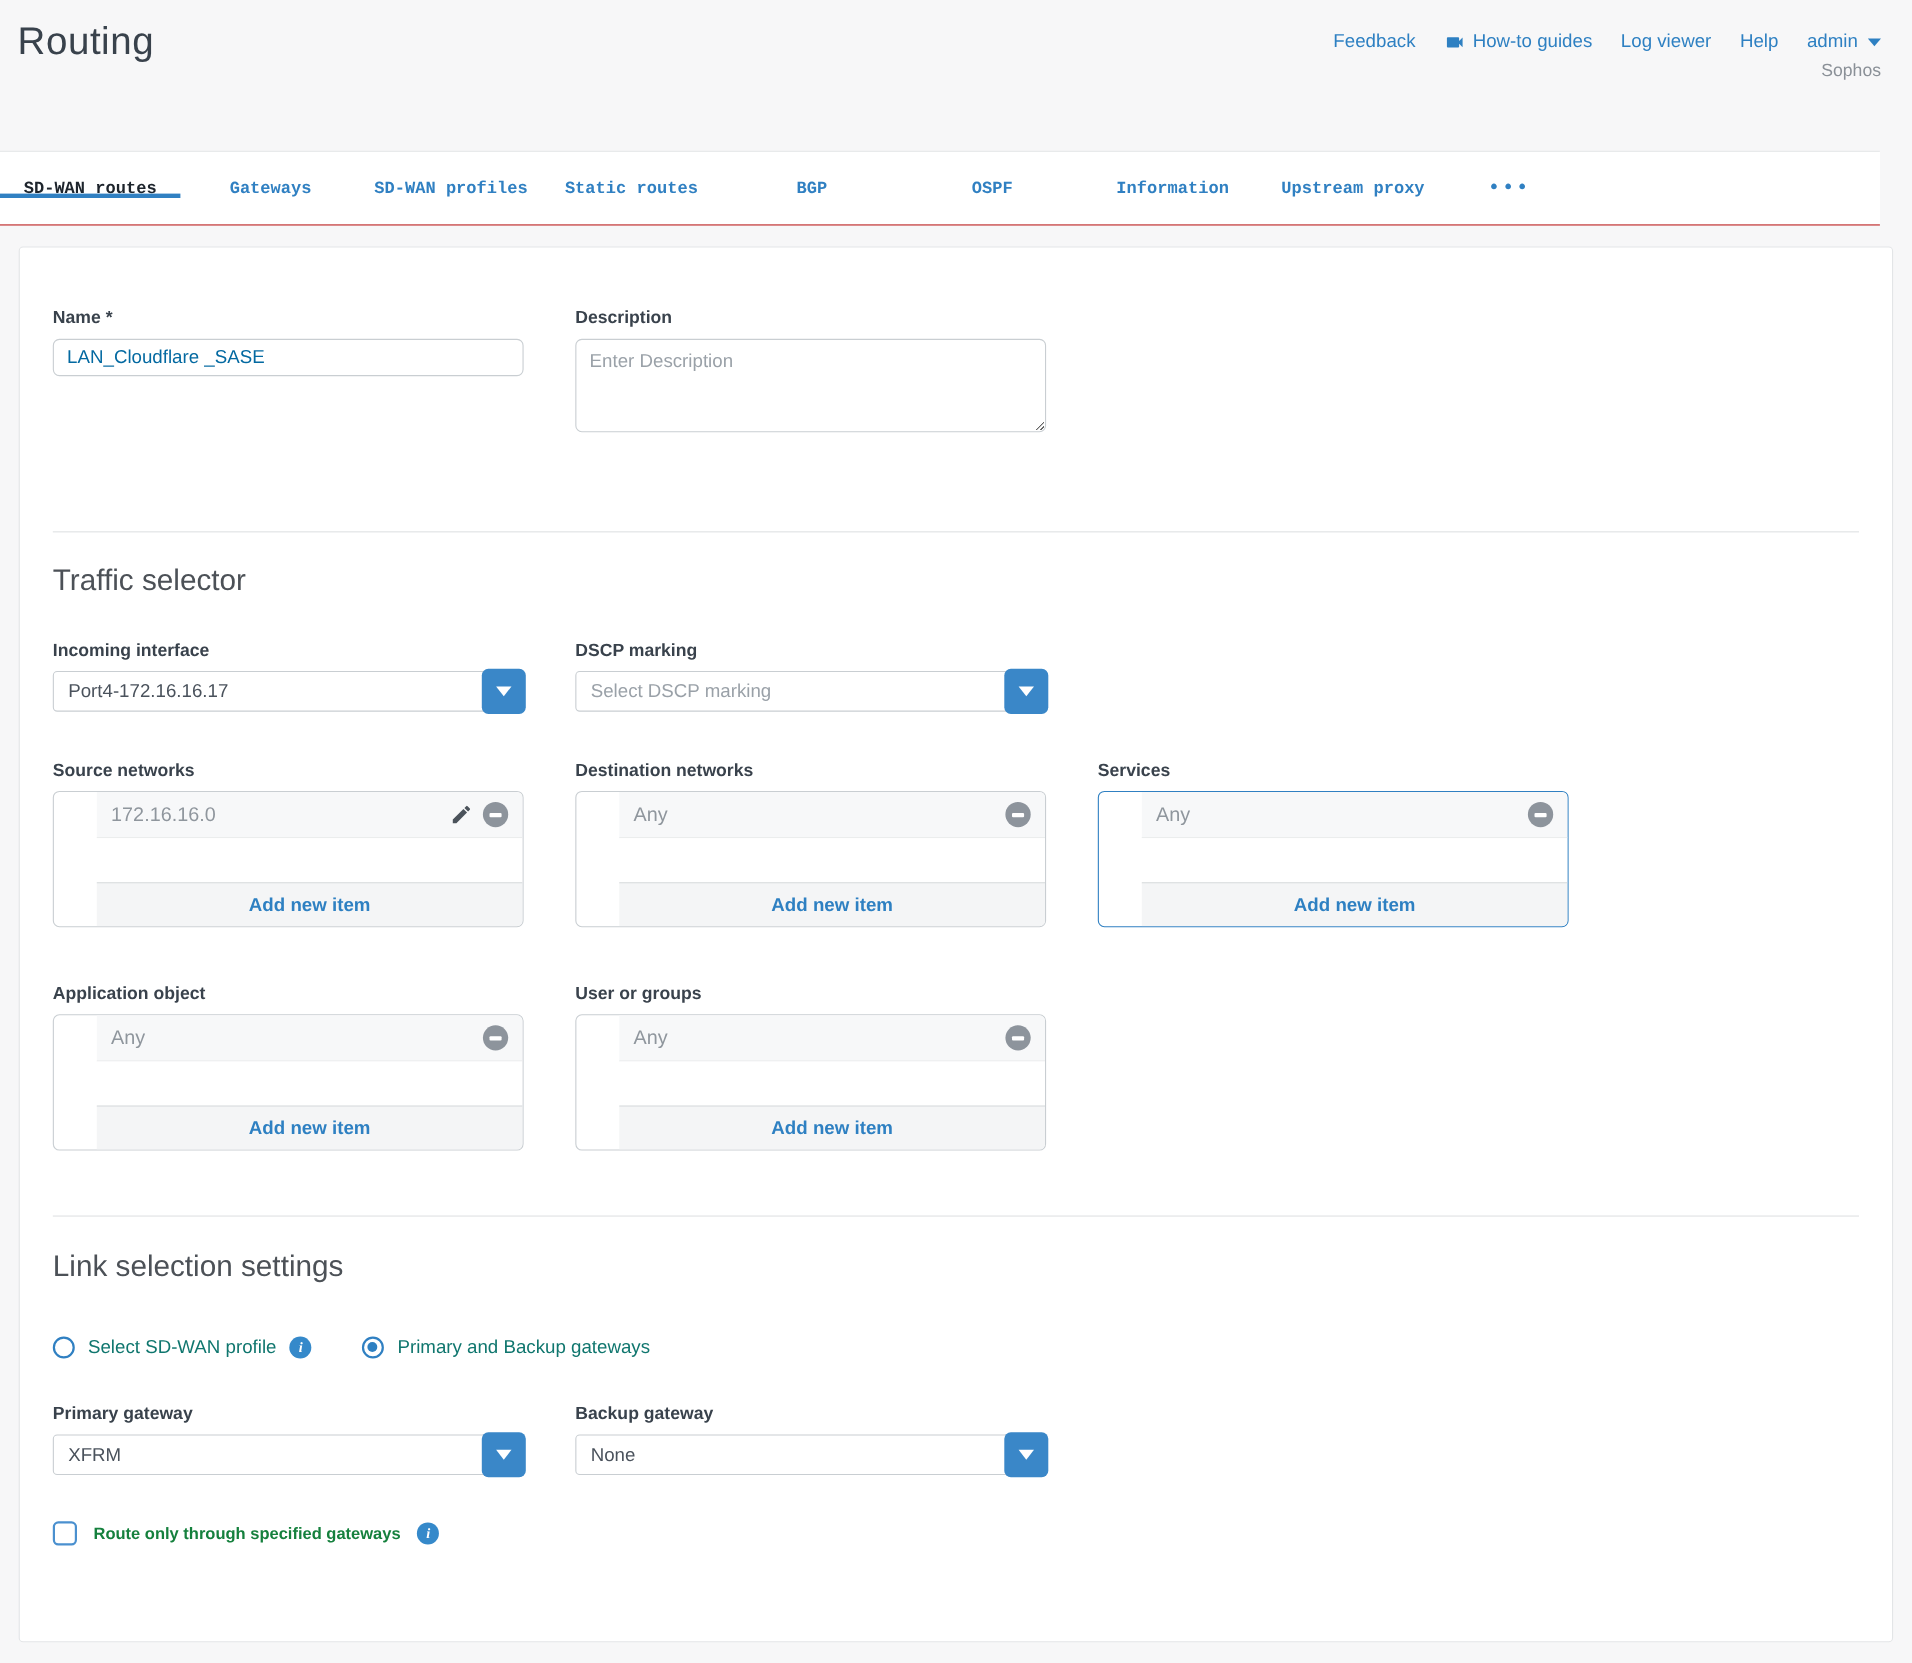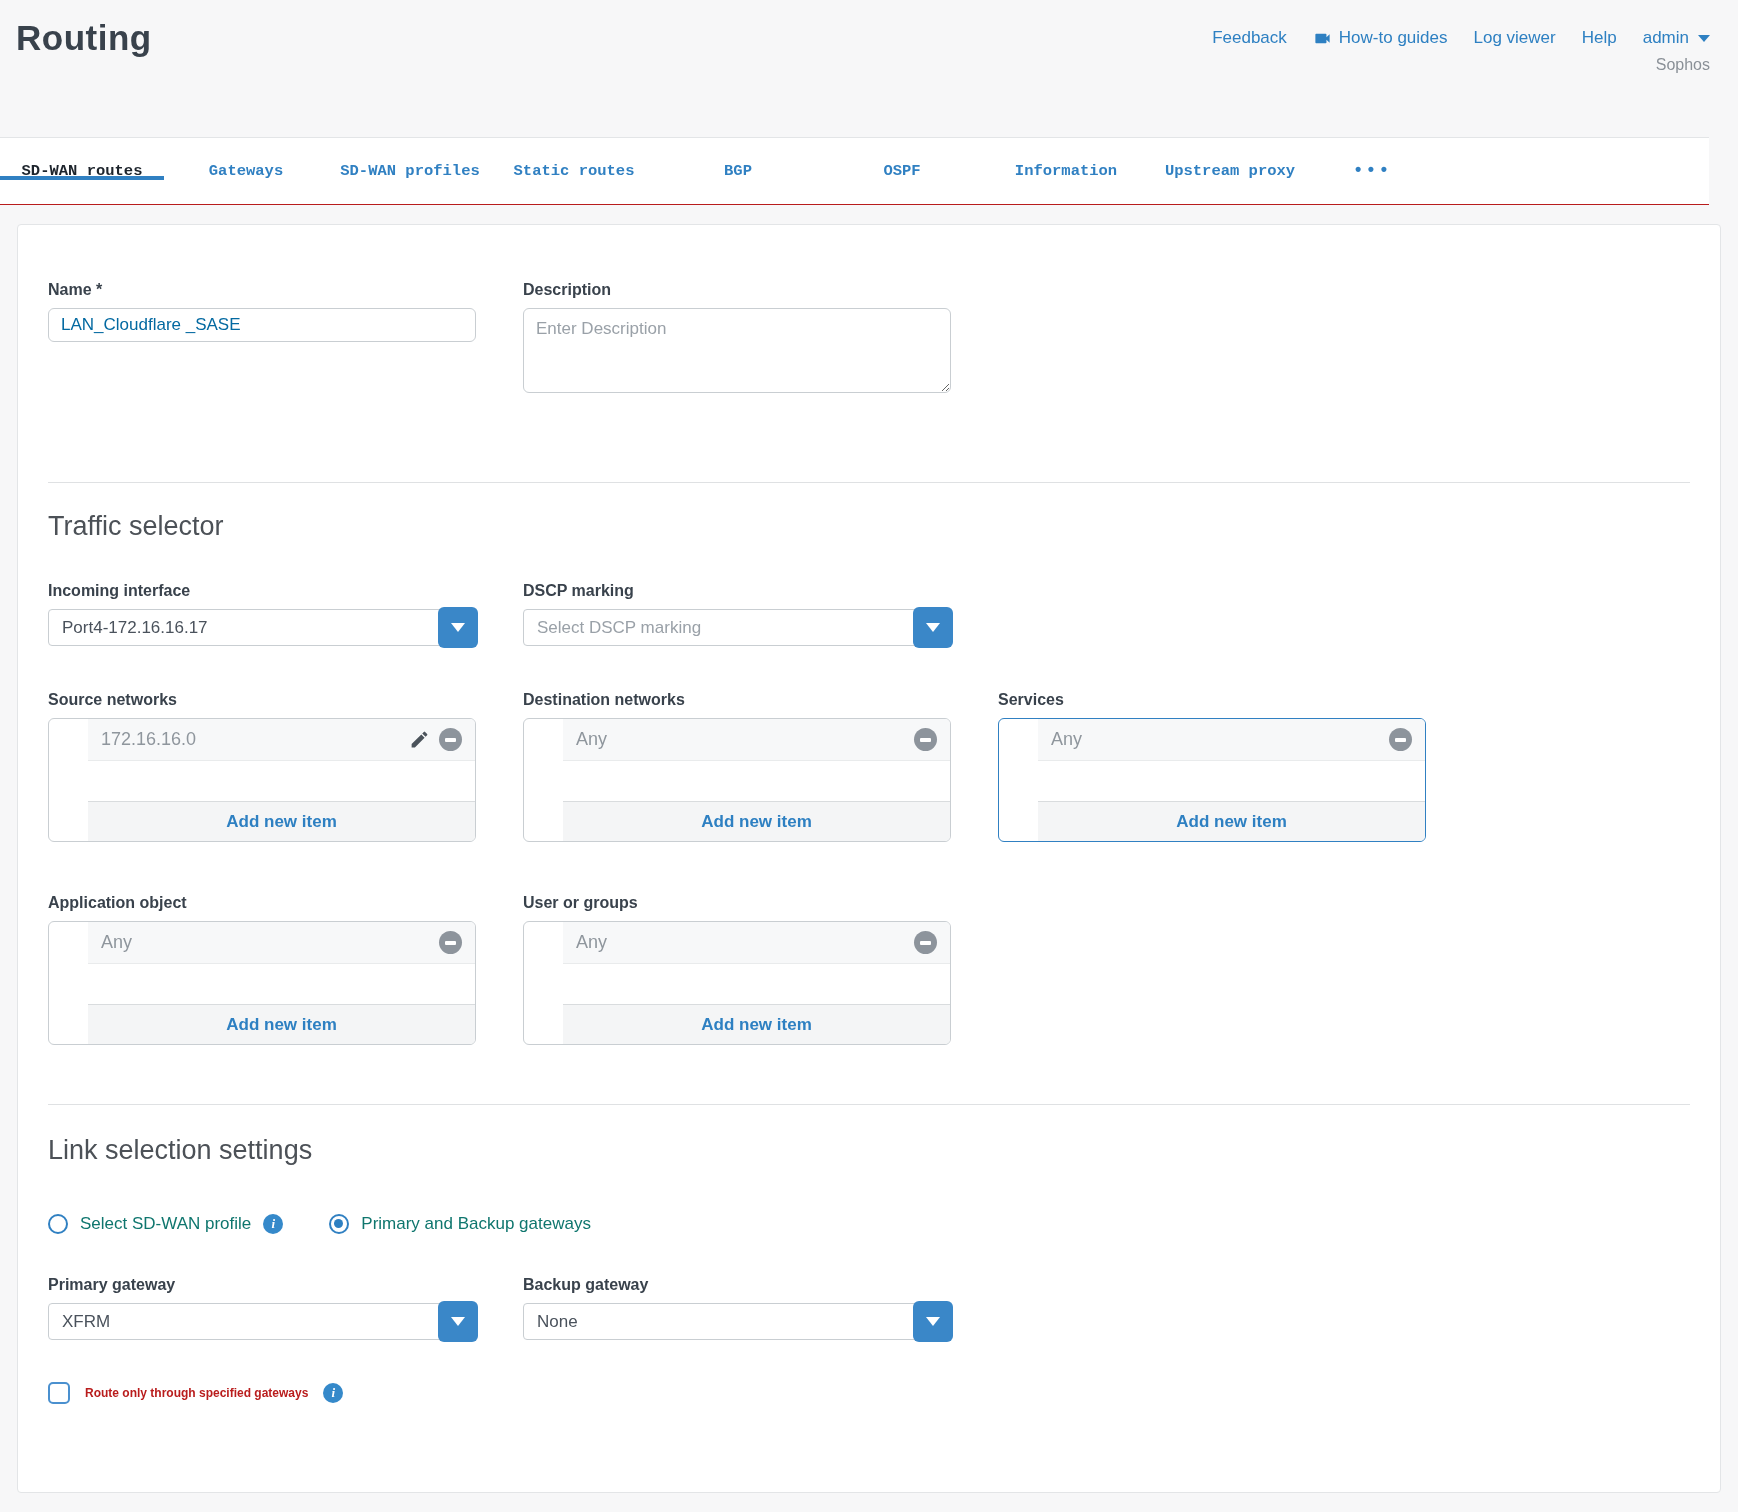--- a/index.html
+++ b/index.html
@@ -1,20 +1,20 @@
 <!DOCTYPE html>
 <html><head>
 <meta charset="utf-8">
 <style>
   * { margin:0; padding:0; box-sizing:border-box; }
   html,body { width:1738px; height:1512px; background:#f7f7f8; font-family:"Liberation Sans", sans-serif; }
 
   
   .page-header { height:137px; padding:18px 28px 0 16px; display:flex; justify-content:space-between; }
-  .page-title { font-size:35px; font-weight:700; color:#39424c; letter-spacing:.5px; }
+  .page-title { font-size:35px; font-weight:400; color:#39424c; letter-spacing:.5px; }
   .header-right { text-align:right; padding-top:10px; }
   .header-nav { display:flex; align-items:center; gap:26px; justify-content:flex-end; }
   .header-link { color:#2e80c2; font-size:17px; text-decoration:none; display:flex; align-items:center; gap:7px; cursor:pointer; }
   .caret { width:0; height:0; border-left:6px solid transparent; border-right:6px solid transparent; border-top:7px solid #2e80c2; display:inline-block; margin-left:2px; }
   .brand { color:#8a9097; font-size:16px; margin-top:8px; }
 
   
   .tab-strip { background:#fff; border-top:1px solid #e3e5e7; border-bottom:1px solid #b91c1c; height:68px; margin-right:29px; display:flex; align-items:center;font-family:Liberation Mono, monospace; }
   .tab { flex:0 0 164px; display:flex; align-items:center; justify-content:center; font-size:15.5px; font-weight:700; color:#3080c2; cursor:pointer; position:relative; }
   .tab.active { color:#1d242c; }
@@ -54,21 +54,21 @@
 
   
   .radio-row { display:flex; align-items:center; gap:14px; }
   .radio-option { display:flex; align-items:center; gap:12px; cursor:pointer; }
   .radio { width:20px; height:20px; border:2.5px solid #3080c2; border-radius:50%; background:#fff; position:relative; display:inline-block; }
   .radio.checked::after { content:""; position:absolute; left:3px; top:3px; width:9px; height:9px; border-radius:50%; background:#2e80c2; }
   .radio-label { font-size:17px; color:#0f766e; }
   .info-icon { width:20px; height:20px; border-radius:50%; background:#3589ca; color:#fff; display:inline-flex; align-items:center; justify-content:center; font-size:13px; font-style:italic; font-weight:700; font-family:"Liberation Serif", serif; cursor:pointer; }
   .checkbox-row { display:flex; align-items:center; gap:15px; }
   .checkbox { width:22px; height:22px; border:2.5px solid #4a90cf; border-radius:5px; background:#fff; display:inline-block; cursor:pointer; }
-  .checkbox-label { font-size:12px; font-weight:700; color:#b91c1c; }
+  .checkbox-label { font-size:15px; font-weight:700; color:#15803d; }
 </style>
 </head>
 <body>
 
 <div class="page-header">
   <div class="page-title">Routing</div>
   <div class="header-right">
     <div class="header-nav">
       <span class="header-link">
           <span>Feedback</span>

